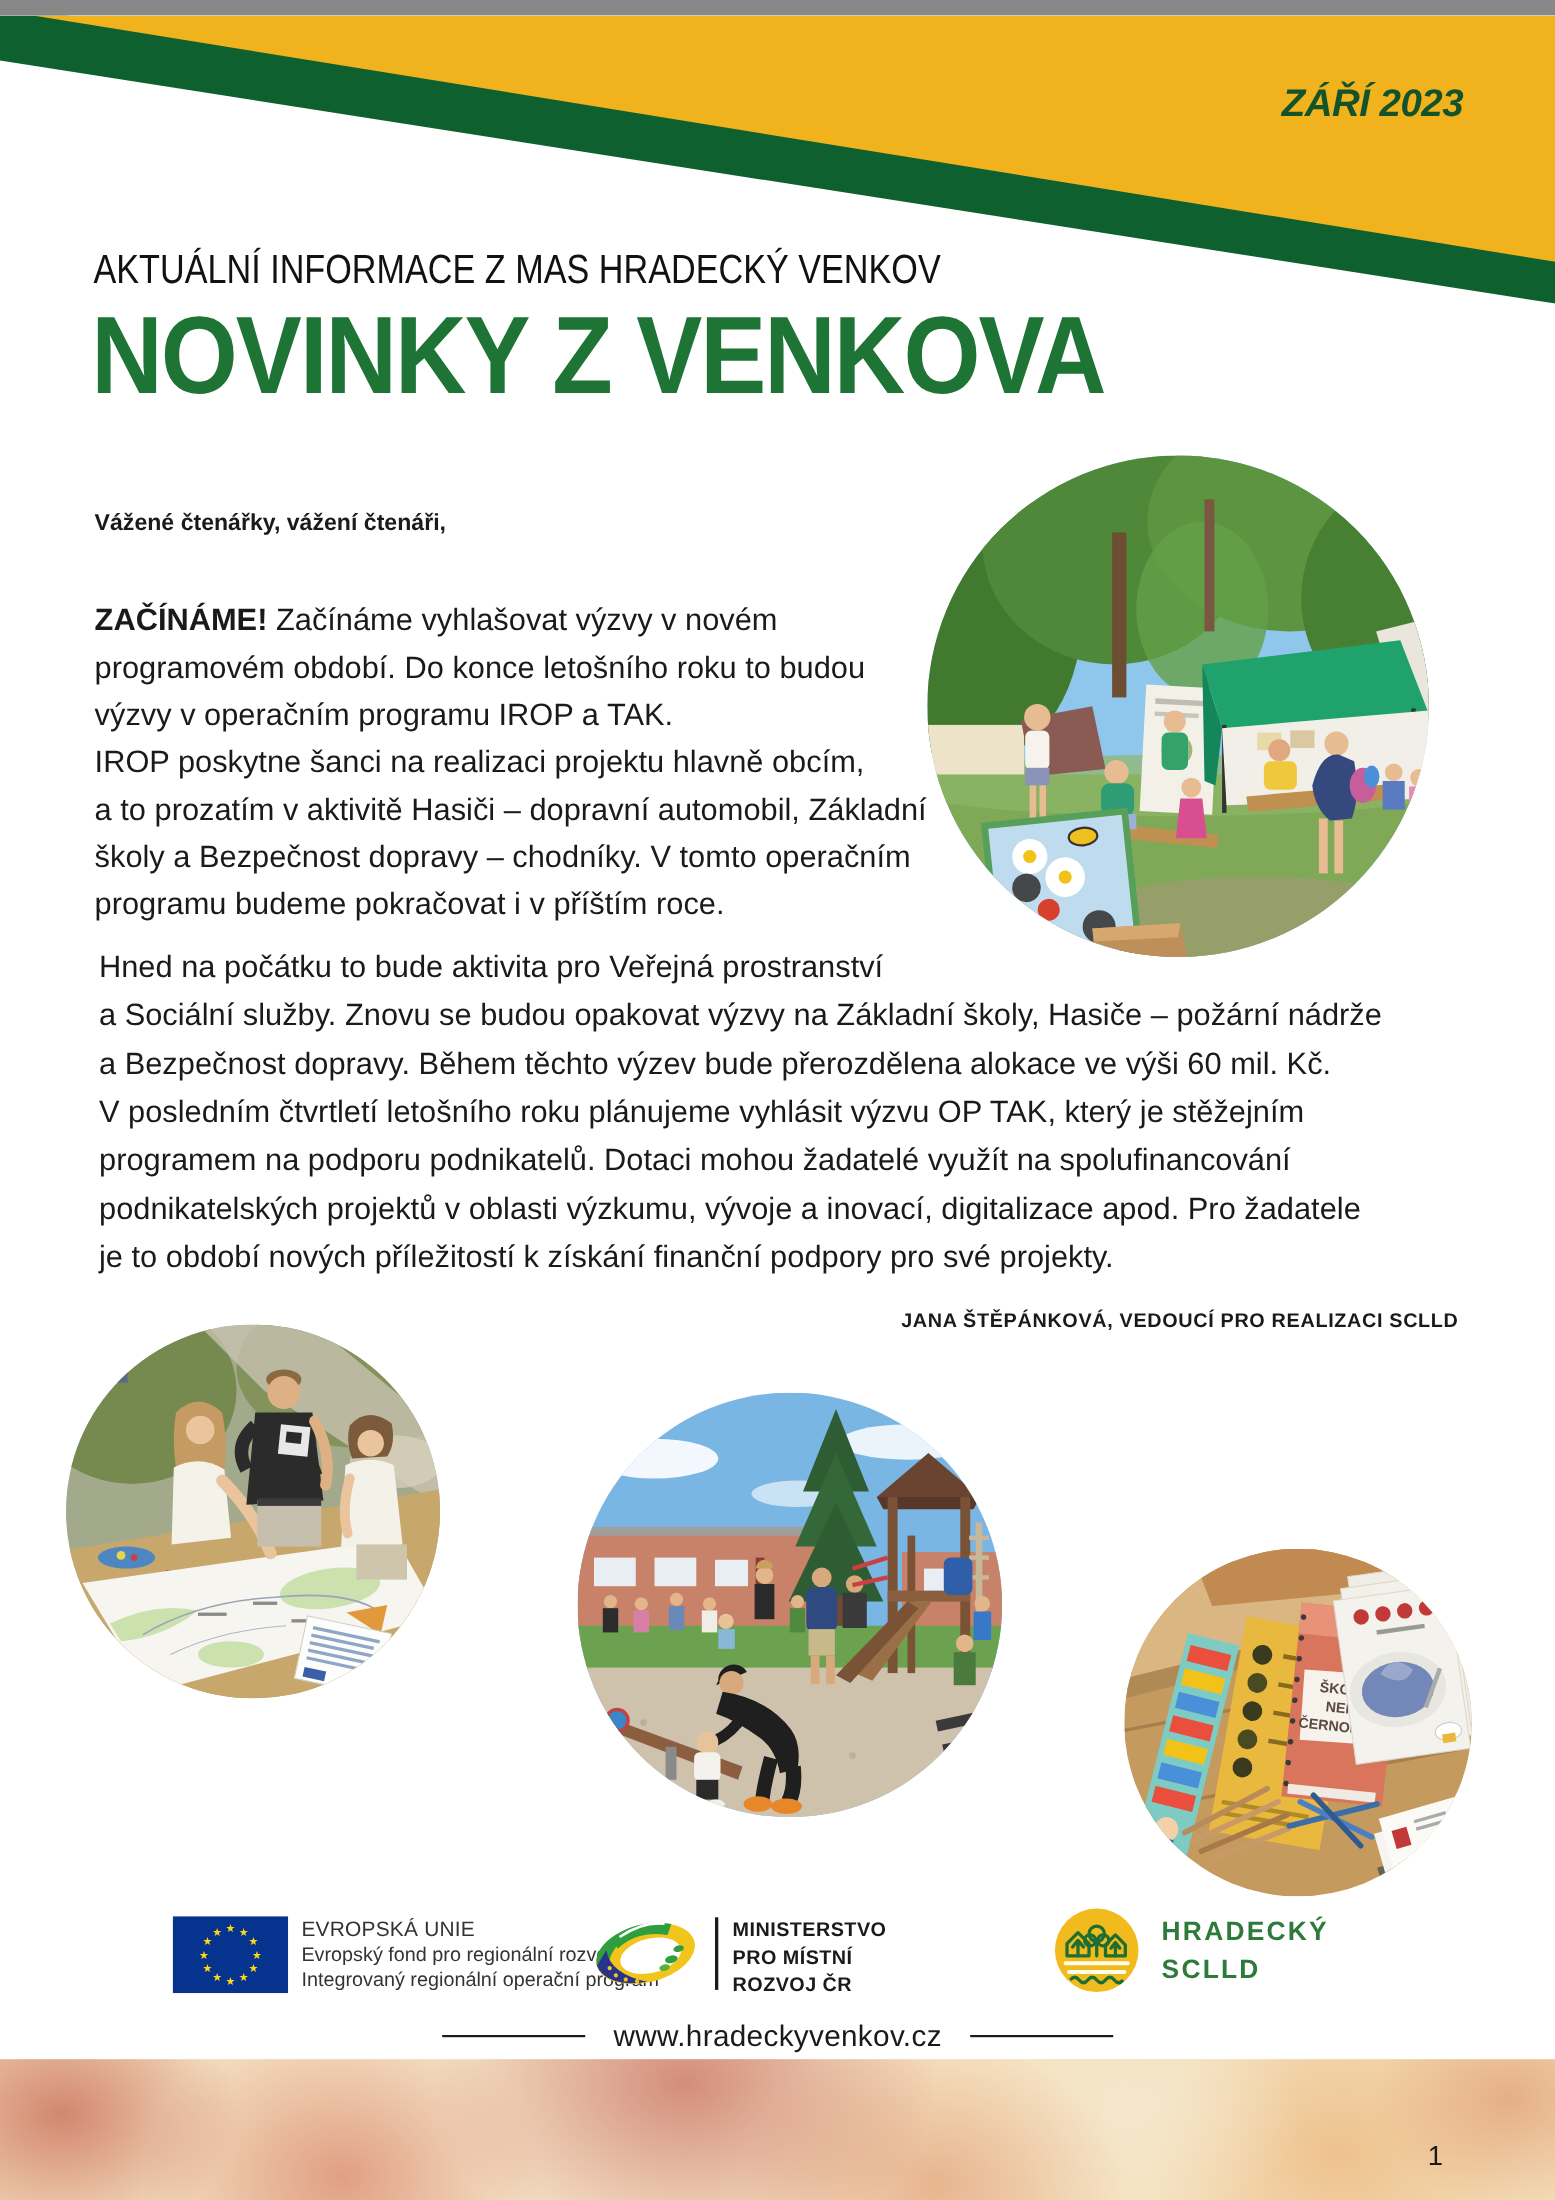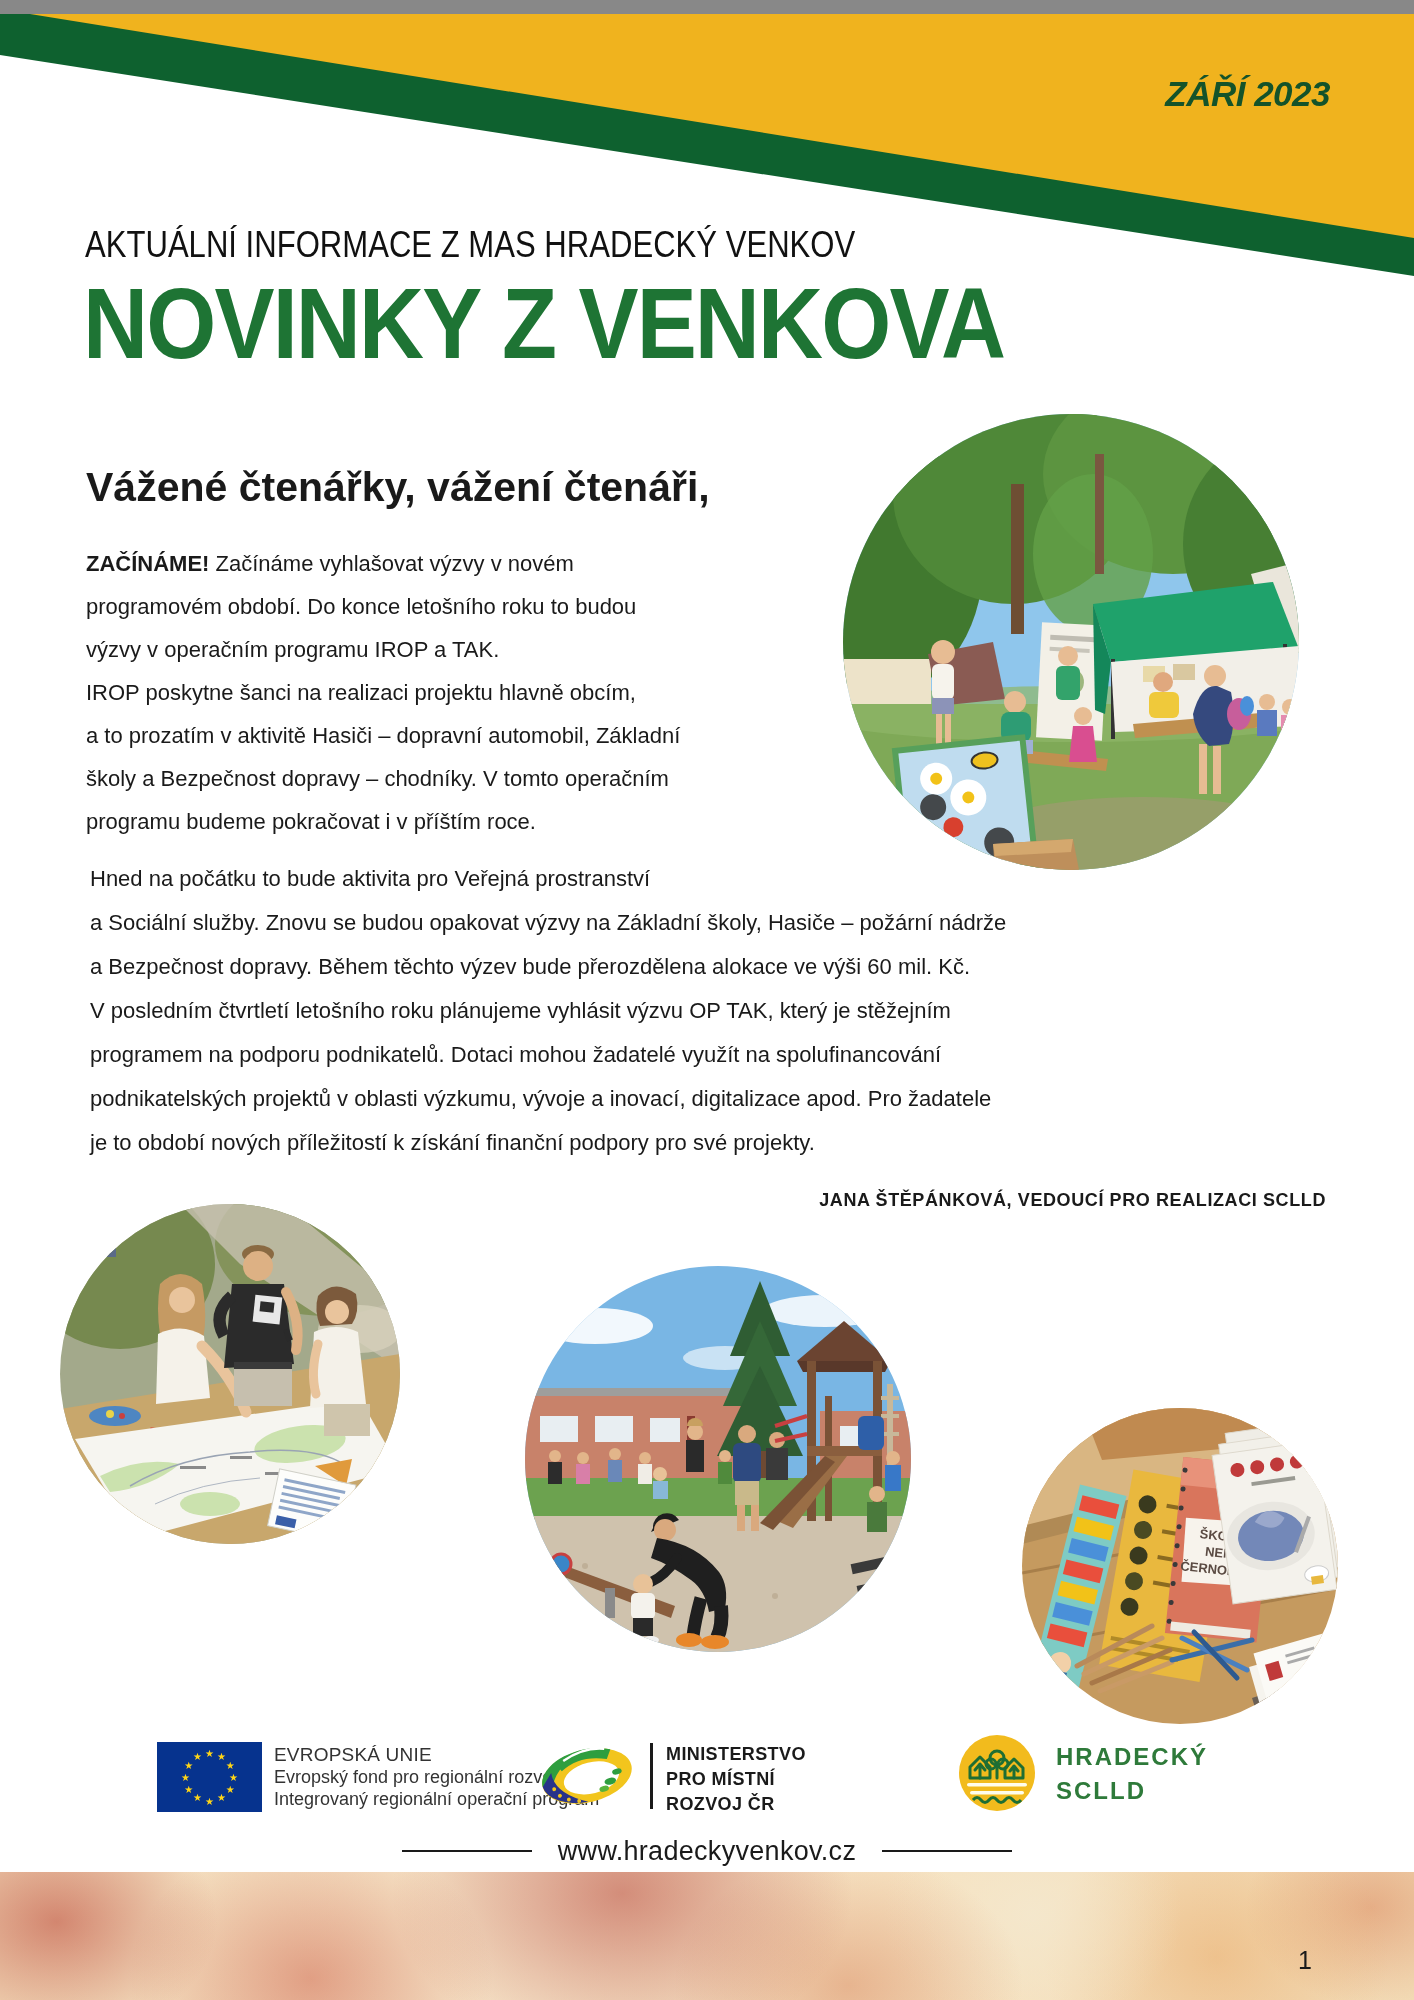--- a/index.html
+++ b/index.html
@@ -9,22 +9,22 @@
   
   .masthead-svg{position:absolute;left:0;top:0;width:1414px;height:300px;display:block;}
   .issue-date{position:absolute;top:60px;right:84px;font-size:35px;font-weight:bold;font-style:italic;
               color:#14532A;letter-spacing:-0.5px;}
   .kicker{position:absolute;left:85px;top:210px;font-size:37px;color:#111;white-space:nowrap;
           transform:scaleX(.84);transform-origin:0 0;letter-spacing:0;}
   .page-title{position:absolute;left:83px;top:252px;font-size:100px;font-weight:bold;color:#1E7434;
           white-space:nowrap;letter-spacing:-2px;transform:scaleX(.90);transform-origin:0 0;}
 
   
-  .salutation{position:absolute;left:86px;top:450px;font-size:41px;font-weight:bold;color:#1A1A1A;}
-  .body-text{margin:0;white-space:pre-line;color:#1A1A1A;font-size:22px;}
+  .salutation{position:absolute;left:86px;top:450px;font-size:21px;font-weight:bold;color:#1A1A1A;}
+  .body-text{margin:0;white-space:pre-line;color:#1A1A1A;font-size:28px;}
   .para1{position:absolute;left:86px;top:528px;width:960px;line-height:43px;}
   .para1 b{font-weight:bold;}
   .para2{position:absolute;left:90px;top:843px;width:1290px;line-height:44px;}
   .byline{position:absolute;right:88px;top:1176px;font-size:18px;font-weight:bold;color:#1A1A1A;
           letter-spacing:0.6px;}
 
   
   .circle{position:absolute;border-radius:50%;overflow:hidden;}
   .circle svg{display:block;width:100%;height:100%;}
   .ph-event{left:843px;top:400px;width:456px;height:456px;}

